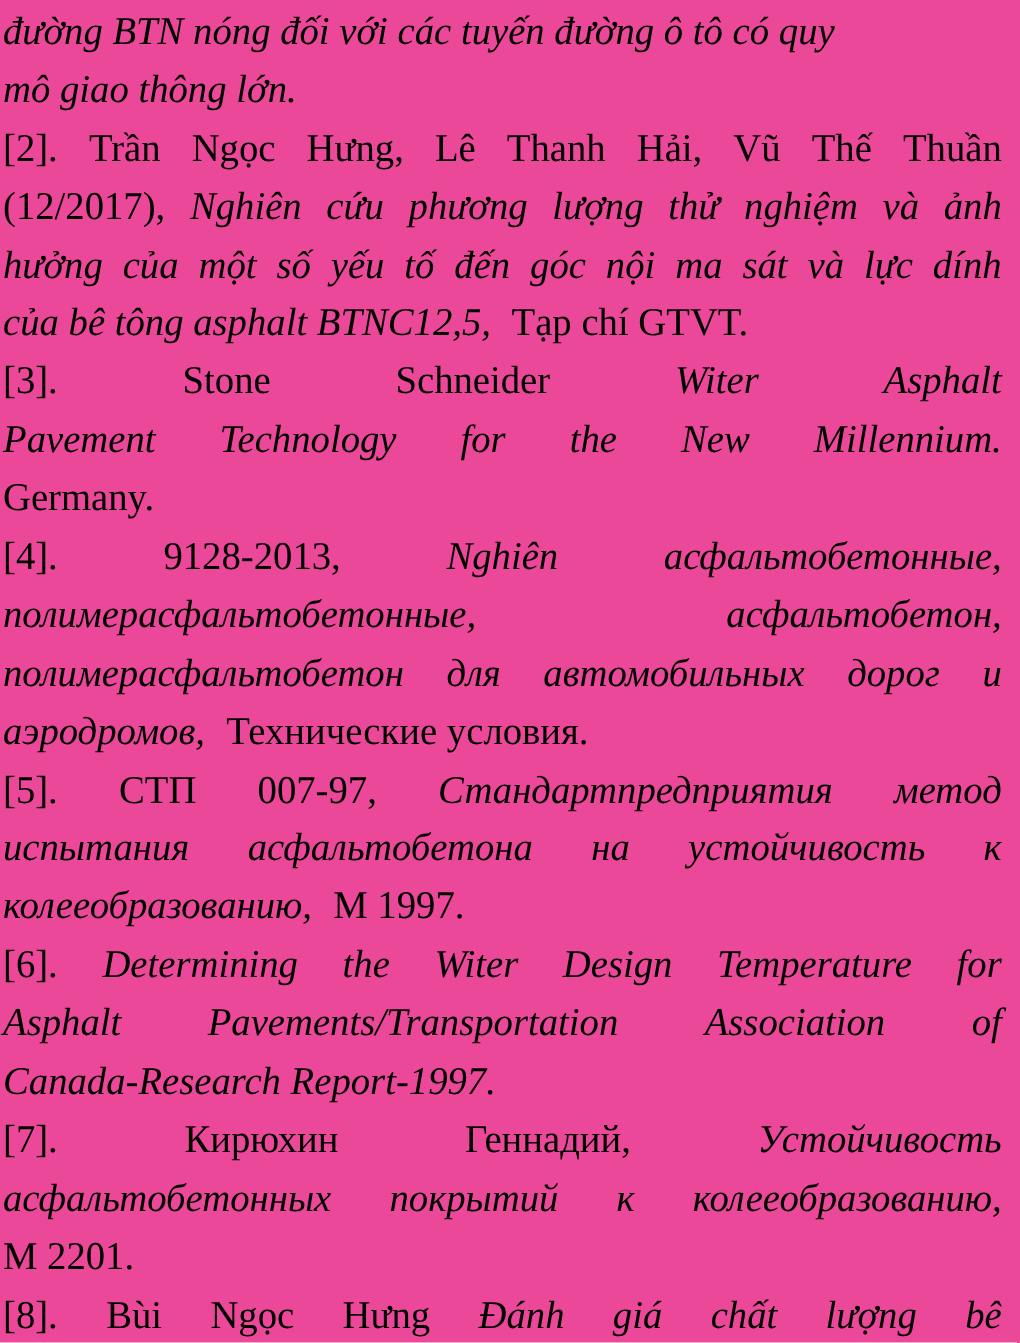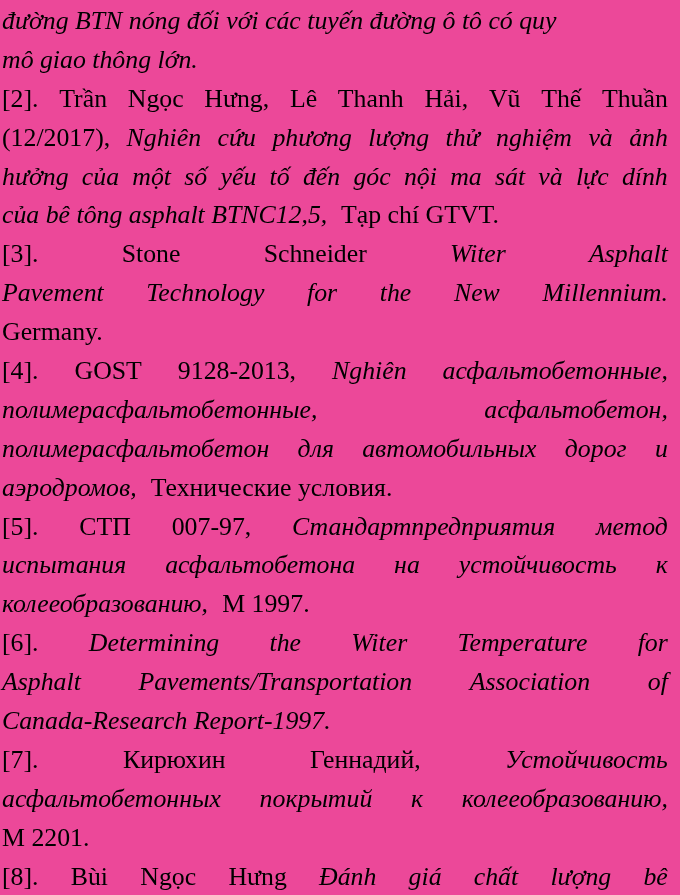--- a/index.html
+++ b/index.html
@@ -82,28 +82,28 @@
   <div class="refs" id="refs-root">
       <div class="line just"><span class="w it">đường BTN nóng đối với các tuyến đường ô tô có quy</span></div>
       <div class="line last"><span class="w it">mô giao thông lớn.</span></div>
       <div class="line just"><span class="w ro">[2].</span><span class="w ro">Trần</span><span class="w ro">Ngọc</span><span class="w ro">Hưng,</span><span class="w ro">Lê</span><span class="w ro">Thanh</span><span class="w ro">Hải,</span><span class="w ro">Vũ</span><span class="w ro">Thế</span><span class="w ro">Thuần</span></div>
       <div class="line just"><span class="w ro">(12/2017),</span><span class="w it">Nghiên</span><span class="w it">cứu</span><span class="w it">phương</span><span class="w it">lượng</span><span class="w it">thử</span><span class="w it">nghiệm</span><span class="w it">và</span><span class="w it">ảnh</span></div>
       <div class="line just"><span class="w it">hưởng</span><span class="w it">của</span><span class="w it">một</span><span class="w it">số</span><span class="w it">yếu</span><span class="w it">tố</span><span class="w it">đến</span><span class="w it">góc</span><span class="w it">nội</span><span class="w it">ma</span><span class="w it">sát</span><span class="w it">và</span><span class="w it">lực</span><span class="w it">dính</span></div>
       <div class="line last"><span class="w it">của bê tông asphalt BTNC12,5,</span><span class="w ro"> Tạp chí GTVT.</span></div>
       <div class="line just"><span class="w ro">[3].</span><span class="w ro">Stone</span><span class="w ro">Schneider</span><span class="w it">Witer</span><span class="w it">Asphalt</span></div>
       <div class="line just"><span class="w it">Pavement</span><span class="w it">Technology</span><span class="w it">for</span><span class="w it">the</span><span class="w it">New</span><span class="w it">Millennium.</span></div>
       <div class="line last"><span class="w ro">Germany.</span></div>
-      <div class="line just"><span class="w ro">[4].</span><span class="w ro">GOST</span><span class="w ro">9128-2013,</span><span class="w it">Nghiên</span><span class="w it">асфальтобетонные,</span></div>
+      <div class="line just"><span class="w ro">[4].</span><span class="w ro">9128-2013,</span><span class="w it">Nghiên</span><span class="w it">асфальтобетонные,</span></div>
       <div class="line just"><span class="w it">полимерасфальтобетонные,</span><span class="w it">асфальтобетон,</span></div>
       <div class="line just"><span class="w it">полимерасфальтобетон</span><span class="w it">для</span><span class="w it">автомобильных</span><span class="w it">дорог</span><span class="w it">и</span></div>
       <div class="line last"><span class="w it">аэродромов,</span><span class="w ro"> Технические условия.</span></div>
       <div class="line just"><span class="w ro">[5].</span><span class="w ro">СТП</span><span class="w ro">007-97,</span><span class="w it">Стандартпредприятия</span><span class="w it">метод</span></div>
       <div class="line just"><span class="w it">испытания</span><span class="w it">асфальтобетона</span><span class="w it">на</span><span class="w it">устойчивость</span><span class="w it">к</span></div>
       <div class="line last"><span class="w it">колееобразованию,</span><span class="w ro"> М 1997.</span></div>
-      <div class="line just"><span class="w ro">[6].</span><span class="w it">Determining</span><span class="w it">the</span><span class="w it">Witer</span><span class="w it">Temperature</span><span class="w it">for</span></div>
+      <div class="line just"><span class="w ro">[6].</span><span class="w it">Determining</span><span class="w it">the</span><span class="w it">Witer</span><span class="w it">Design</span><span class="w it">Temperature</span><span class="w it">for</span></div>
       <div class="line just"><span class="w it">Asphalt</span><span class="w it">Pavements/Transportation</span><span class="w it">Association</span><span class="w it">of</span></div>
       <div class="line last"><span class="w it">Canada-Research Report-1997.</span></div>
       <div class="line just"><span class="w ro">[7].</span><span class="w ro">Кирюхин</span><span class="w ro">Геннадий,</span><span class="w it">Устойчивость</span></div>
       <div class="line just"><span class="w it">асфальтобетонных</span><span class="w it">покрытий</span><span class="w it">к</span><span class="w it">колееобразованию,</span></div>
       <div class="line last"><span class="w ro">М 2201.</span></div>
       <div class="line just"><span class="w ro">[8].</span><span class="w ro">Bùi</span><span class="w ro">Ngọc</span><span class="w ro">Hưng</span><span class="w it">Đánh</span><span class="w it">giá</span><span class="w it">chất</span><span class="w it">lượng</span><span class="w it">bê</span></div>
     </div>
 </div>
 
 </body></html>

